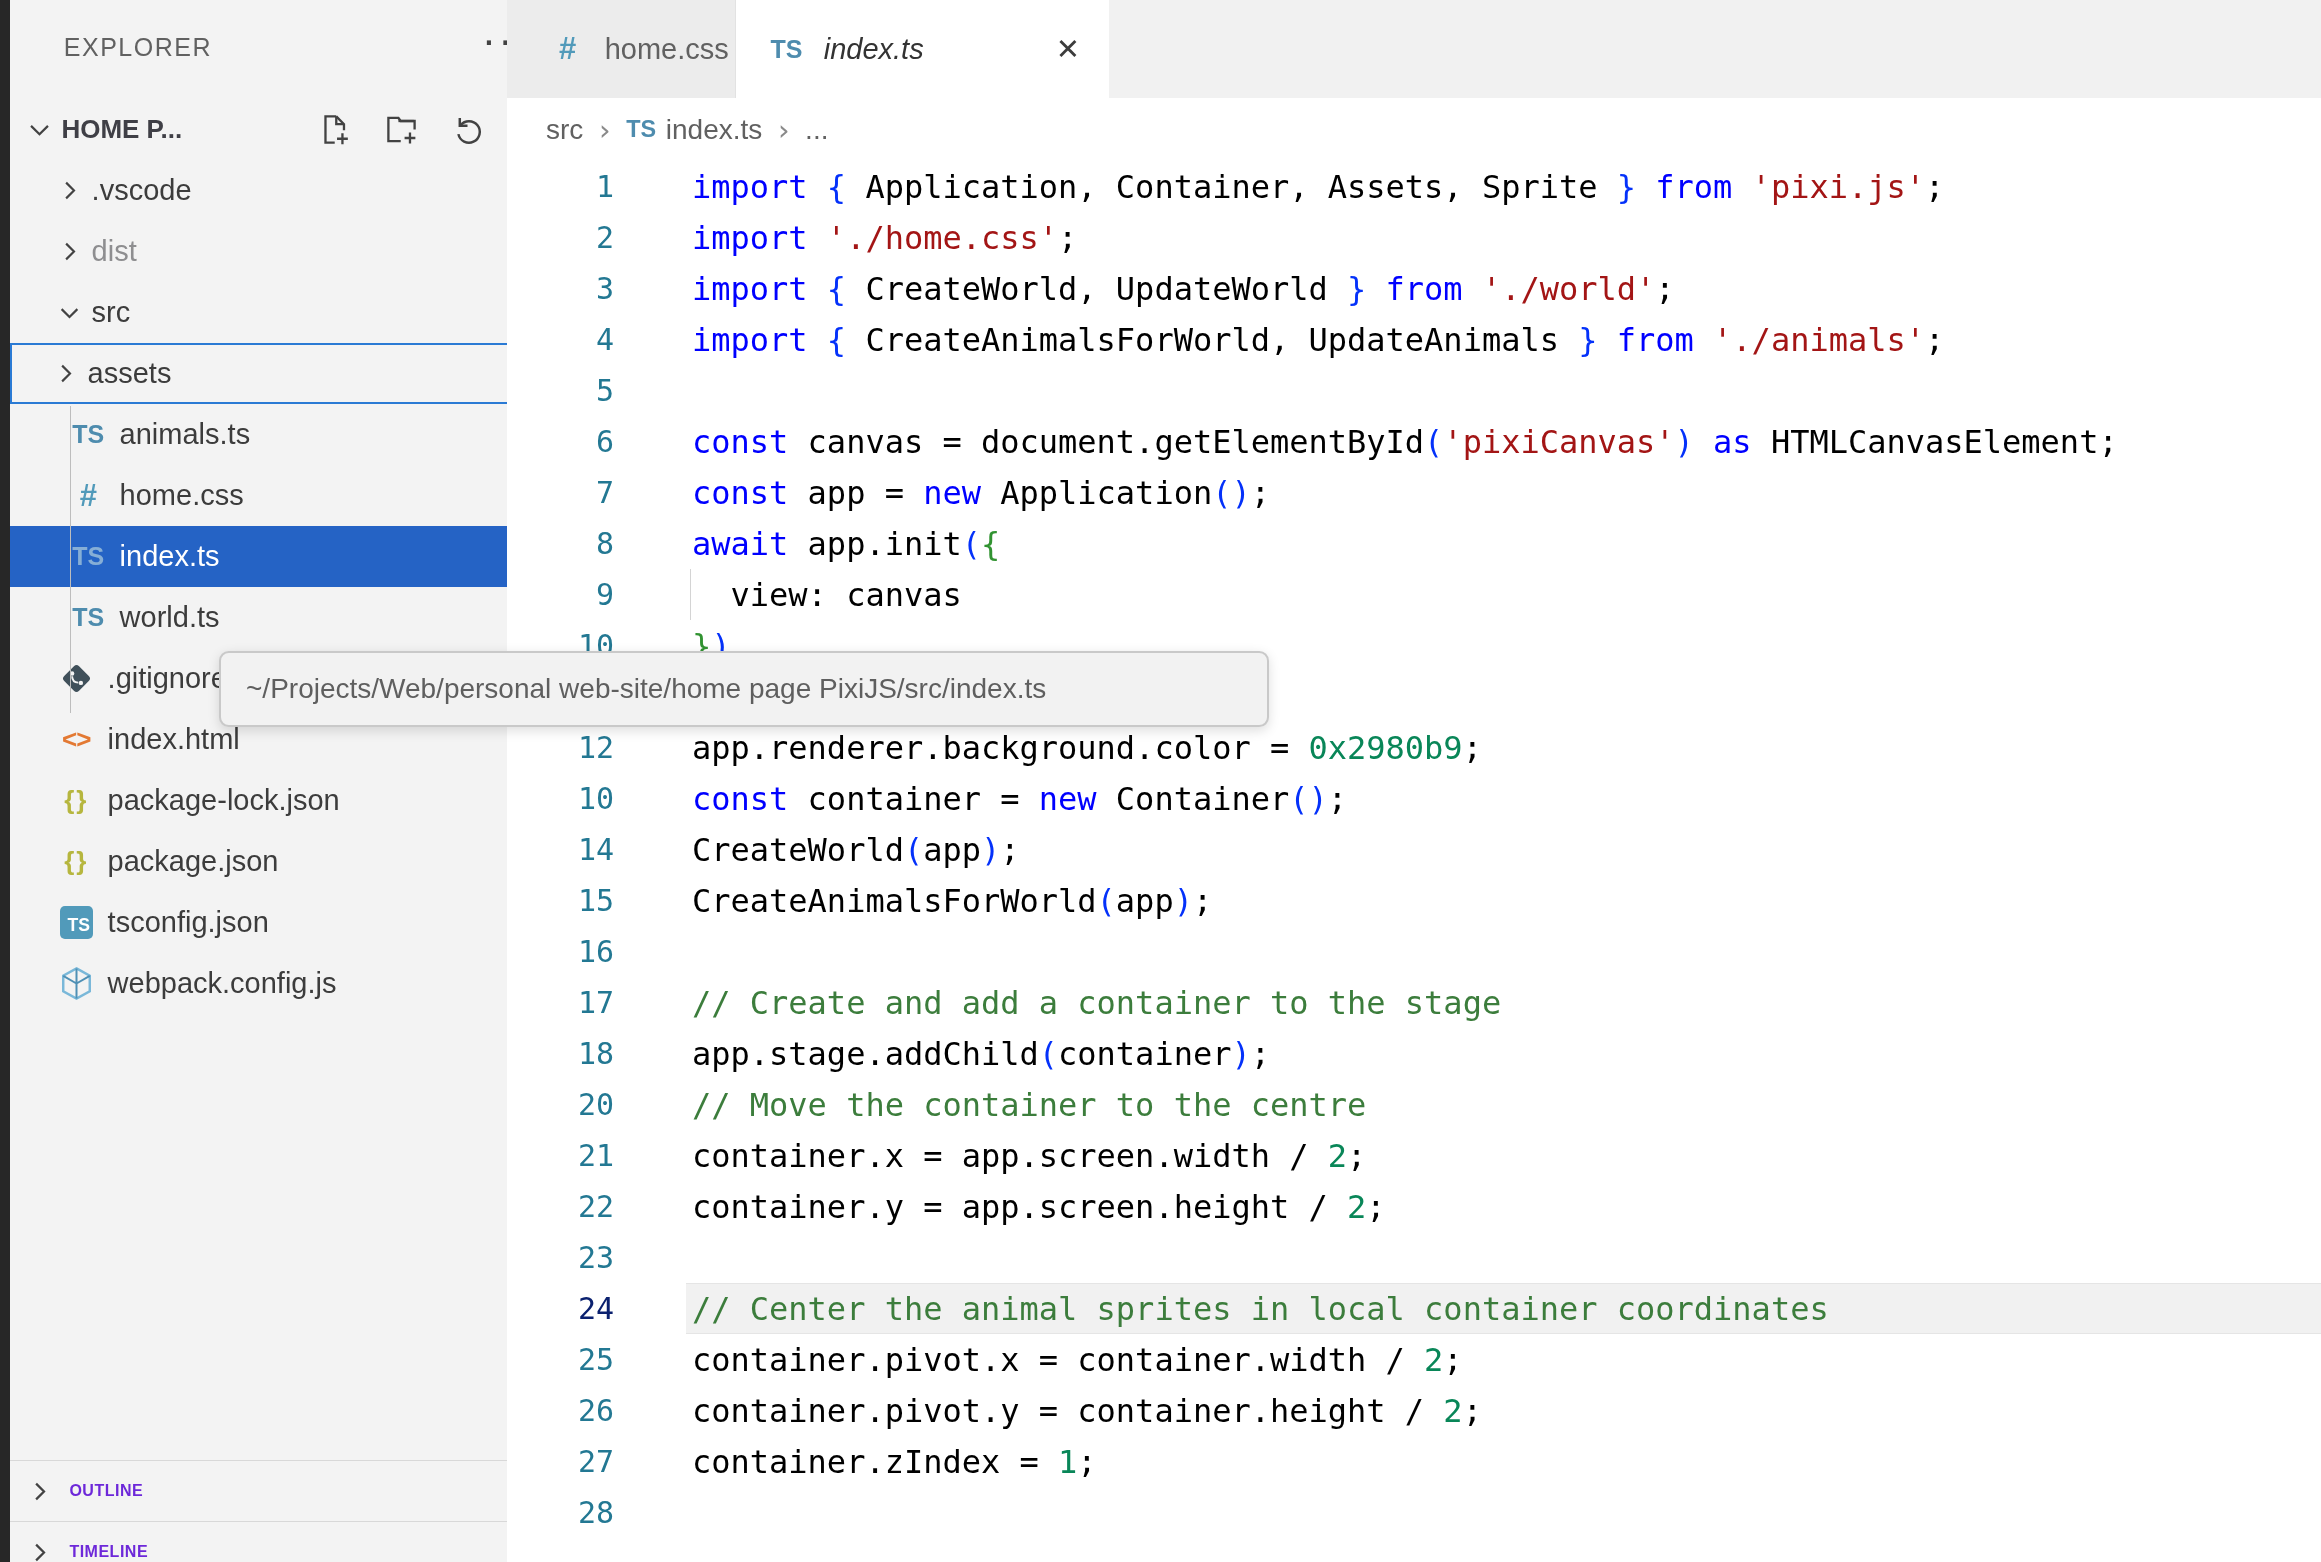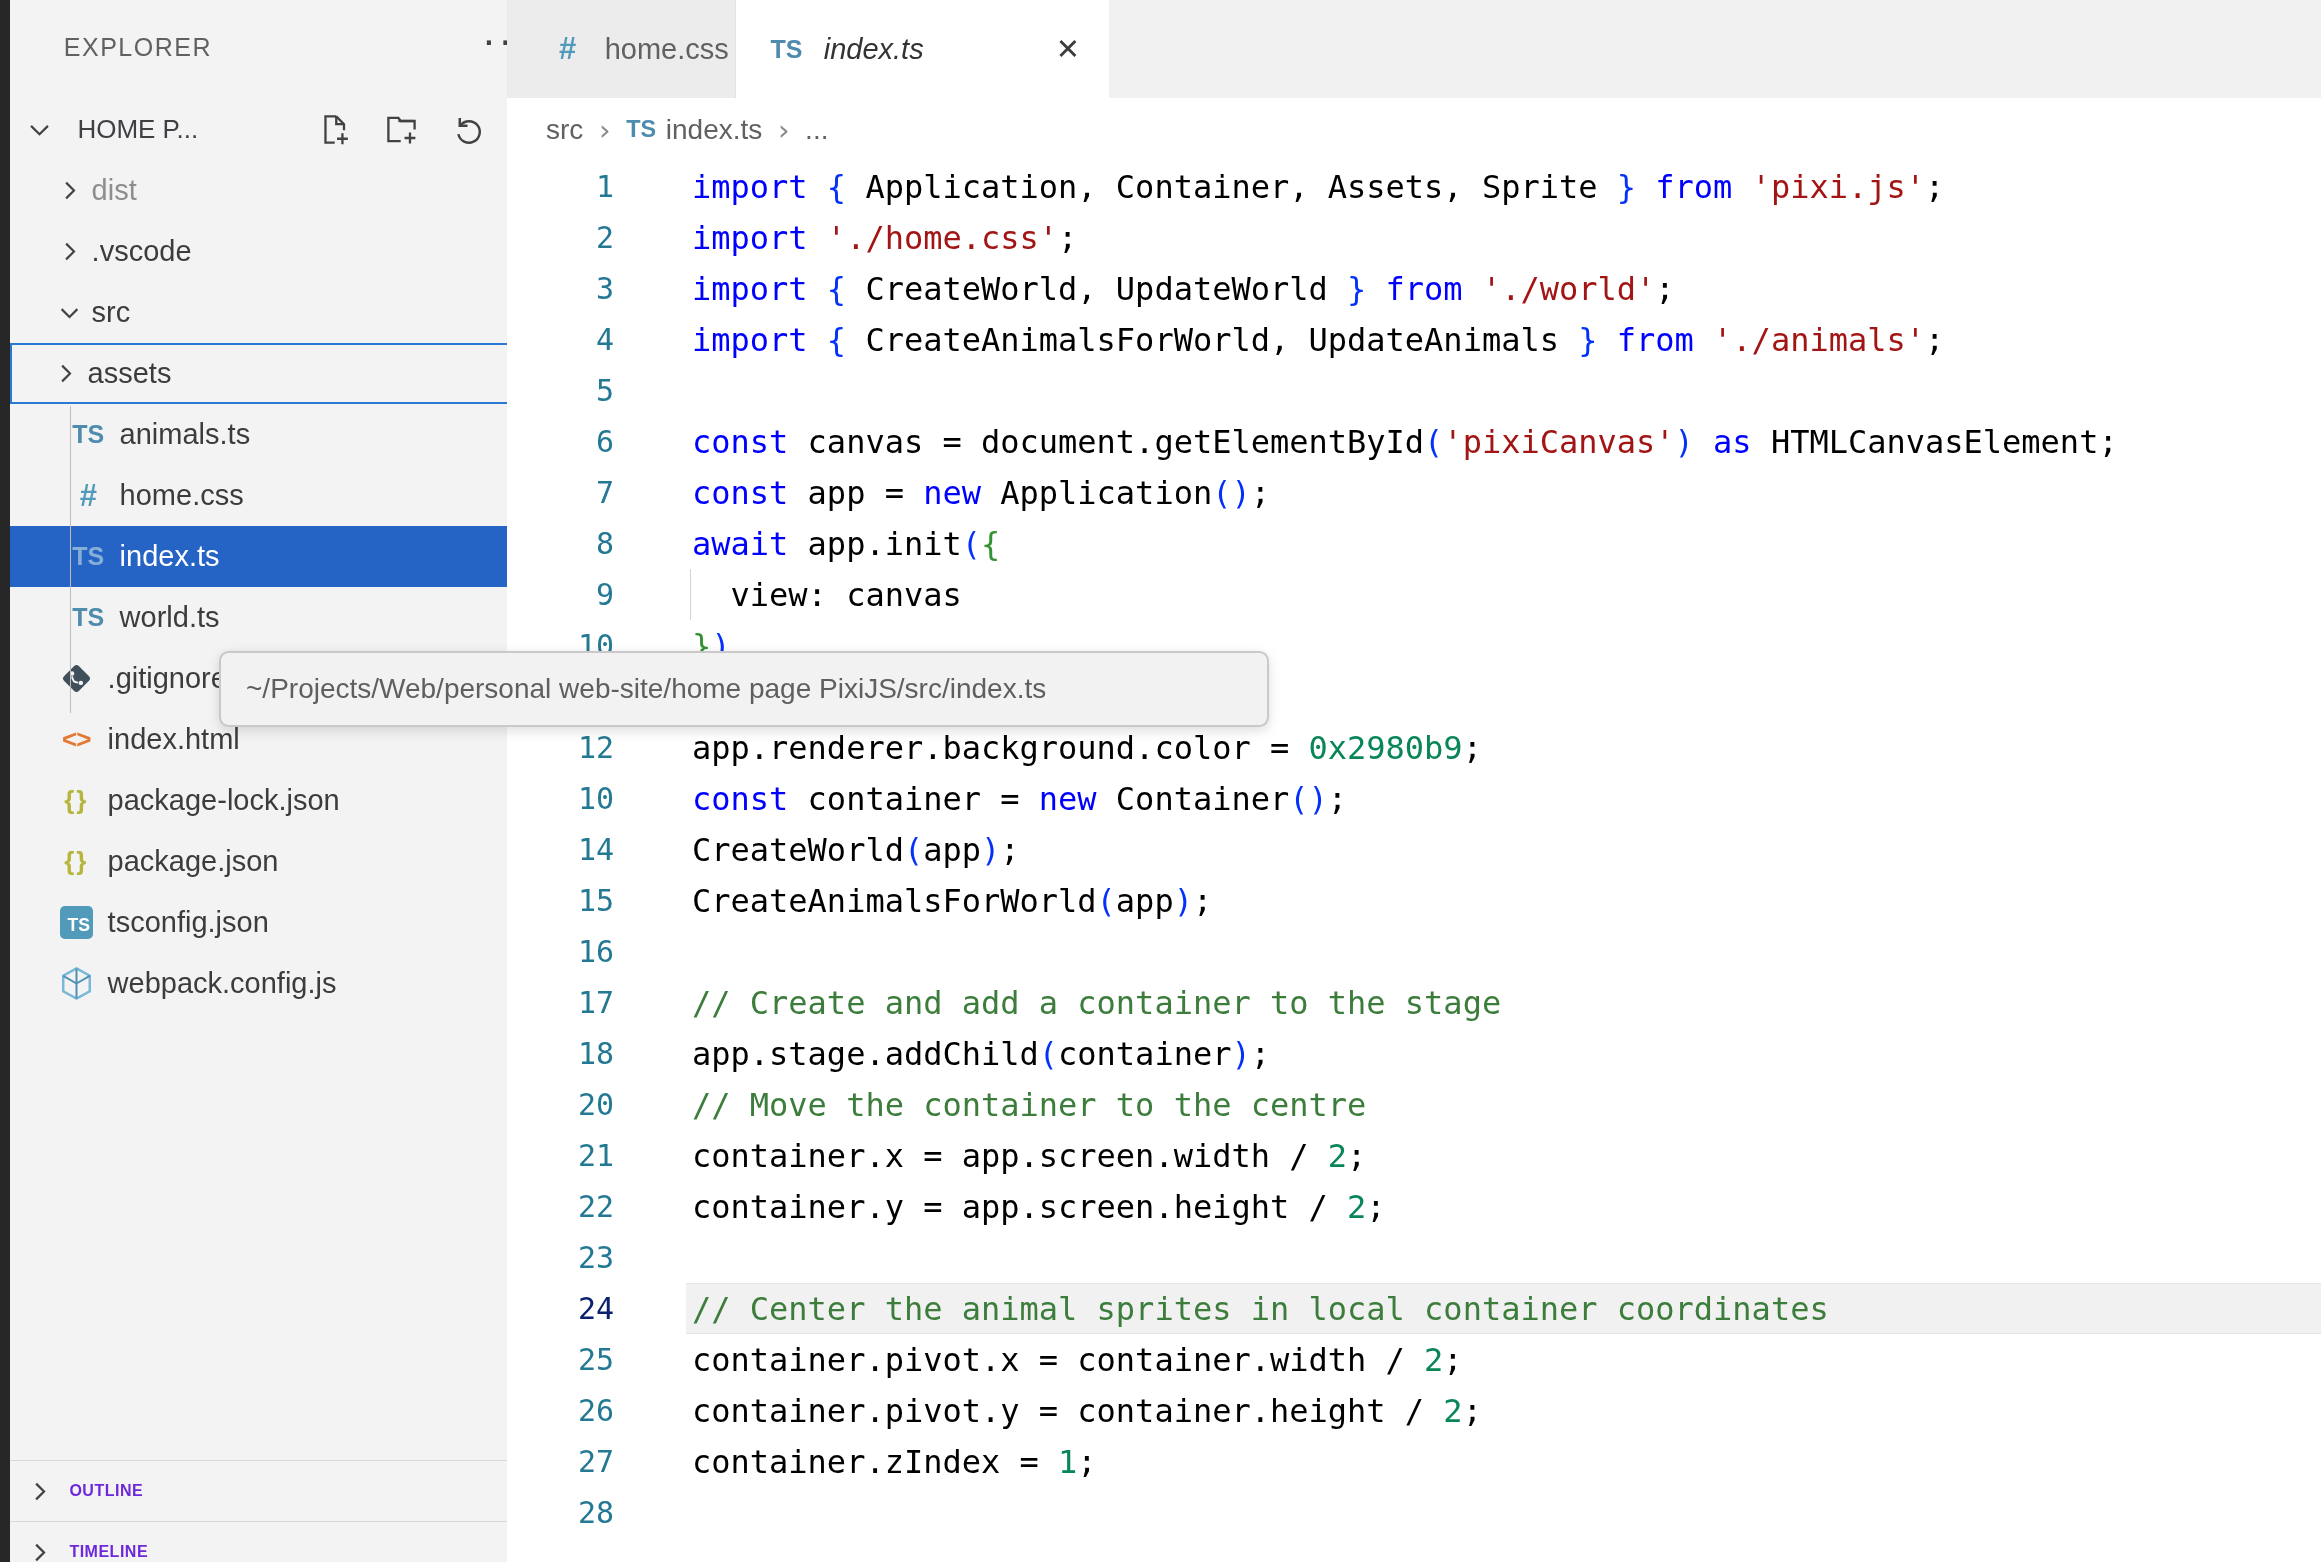--- a/index.html
+++ b/index.html
@@ -7,21 +7,21 @@
   *{box-sizing:border-box;}
   
   .activity-edge{position:absolute;left:0;top:0;width:9.8px;height:1562px;background:var(--activity,#272727);}
   
   .sidebar{position:absolute;left:9.8px;top:0;width:572px;height:1562px;background:var(--sidebar,#f3f3f3);
     border-right:4px solid #be185d;}
   .explorer-head{position:absolute;top:21.5px;left:0;width:100%;height:51px;display:flex;align-items:center;}
   .explorer-title{margin-left:54px;font-size:25px;color:#616161;letter-spacing:1.5px;}
   .more-actions{position:absolute;right:47px;top:-7.8px;font-size:43px;color:#424242;letter-spacing:2px;cursor:pointer;line-height:51px;}
   .proj-head{position:absolute;top:98px;left:0;width:100%;height:62px;display:flex;align-items:center;}
-  .proj-title{font-size:26px;font-weight:normal;color:#3f3f46;margin-left:23px;flex:none;}
+  .proj-title{font-size:26px;font-weight:bold;color:#3f3f46;margin-left:7px;flex:none;}
   .proj-actions{margin-left:auto;margin-right:25px;display:flex;gap:27px;align-items:center;}
   .proj-actions .icon-btn{width:39px;height:39px;color:#424242;cursor:pointer;display:flex;align-items:center;justify-content:center;}
   .chev{width:29px;height:29px;color:#424242;flex:none;display:inline-flex;align-items:center;justify-content:center;}
   .tree{position:absolute;top:160px;left:0;width:100%;}
   .trow{height:61px;display:flex;align-items:center;position:relative;cursor:pointer;}
   .trow .lbl{font-size:29px;color:#3c3c3c;margin-left:7.8px;white-space:nowrap;}
   .trow.dim .lbl{color:#8e8e90;}
   .trow.sel{background:var(--selblue,#2563c5);}
   .trow.sel .lbl{color:#ffffff;}
   .trow.focusline{box-shadow:inset 0 0 0 2px var(--focusblue,#2a7ad4);}
@@ -108,35 +108,35 @@
       <span class="icon-btn">
         <svg viewBox="0 0 24 24" width="37" height="37" fill="none" stroke="currentColor" stroke-width="1.5">
           <rect x="8.5" y="3.5" width="12" height="12" rx="1.5"></rect>
           <rect x="3.5" y="8.5" width="12" height="12" rx="1.5" fill="#f3f3f3"></rect>
           <path d="M6.5 14.5h6"></path>
         </svg>
       </span>
     </span>
   </div>
   <div class="tree" id="tree">
+      <div class="trow" style="padding-left: 45px;">
+        <span class="chev">
+          <svg viewBox="0 0 24 24" width="27" height="27">
+            <path d="M9 5l7 7-7 7" fill="none" stroke="currentColor" stroke-width="1.9"></path>
+          </svg>
+        </span>
+        <span class="lbl">.vscode</span>
+      </div>
       <div class="trow dim" style="padding-left: 45px;">
         <span class="chev">
           <svg viewBox="0 0 24 24" width="27" height="27">
             <path d="M9 5l7 7-7 7" fill="none" stroke="currentColor" stroke-width="1.9"></path>
           </svg>
         </span>
         <span class="lbl">dist</span>
-      </div>
-      <div class="trow" style="padding-left: 45px;">
-        <span class="chev">
-          <svg viewBox="0 0 24 24" width="27" height="27">
-            <path d="M9 5l7 7-7 7" fill="none" stroke="currentColor" stroke-width="1.9"></path>
-          </svg>
-        </span>
-        <span class="lbl">.vscode</span>
       </div>
       <div class="trow" style="padding-left: 45px;">
         <span class="chev">
           <svg viewBox="0 0 24 24" width="27" height="27">
             <path d="M5 9l7 7 7-7" fill="none" stroke="currentColor" stroke-width="1.9"></path>
           </svg>
         </span>
         <span class="lbl">src</span>
       </div>
       <div class="trow focusline" style="padding-left: 41px;">

